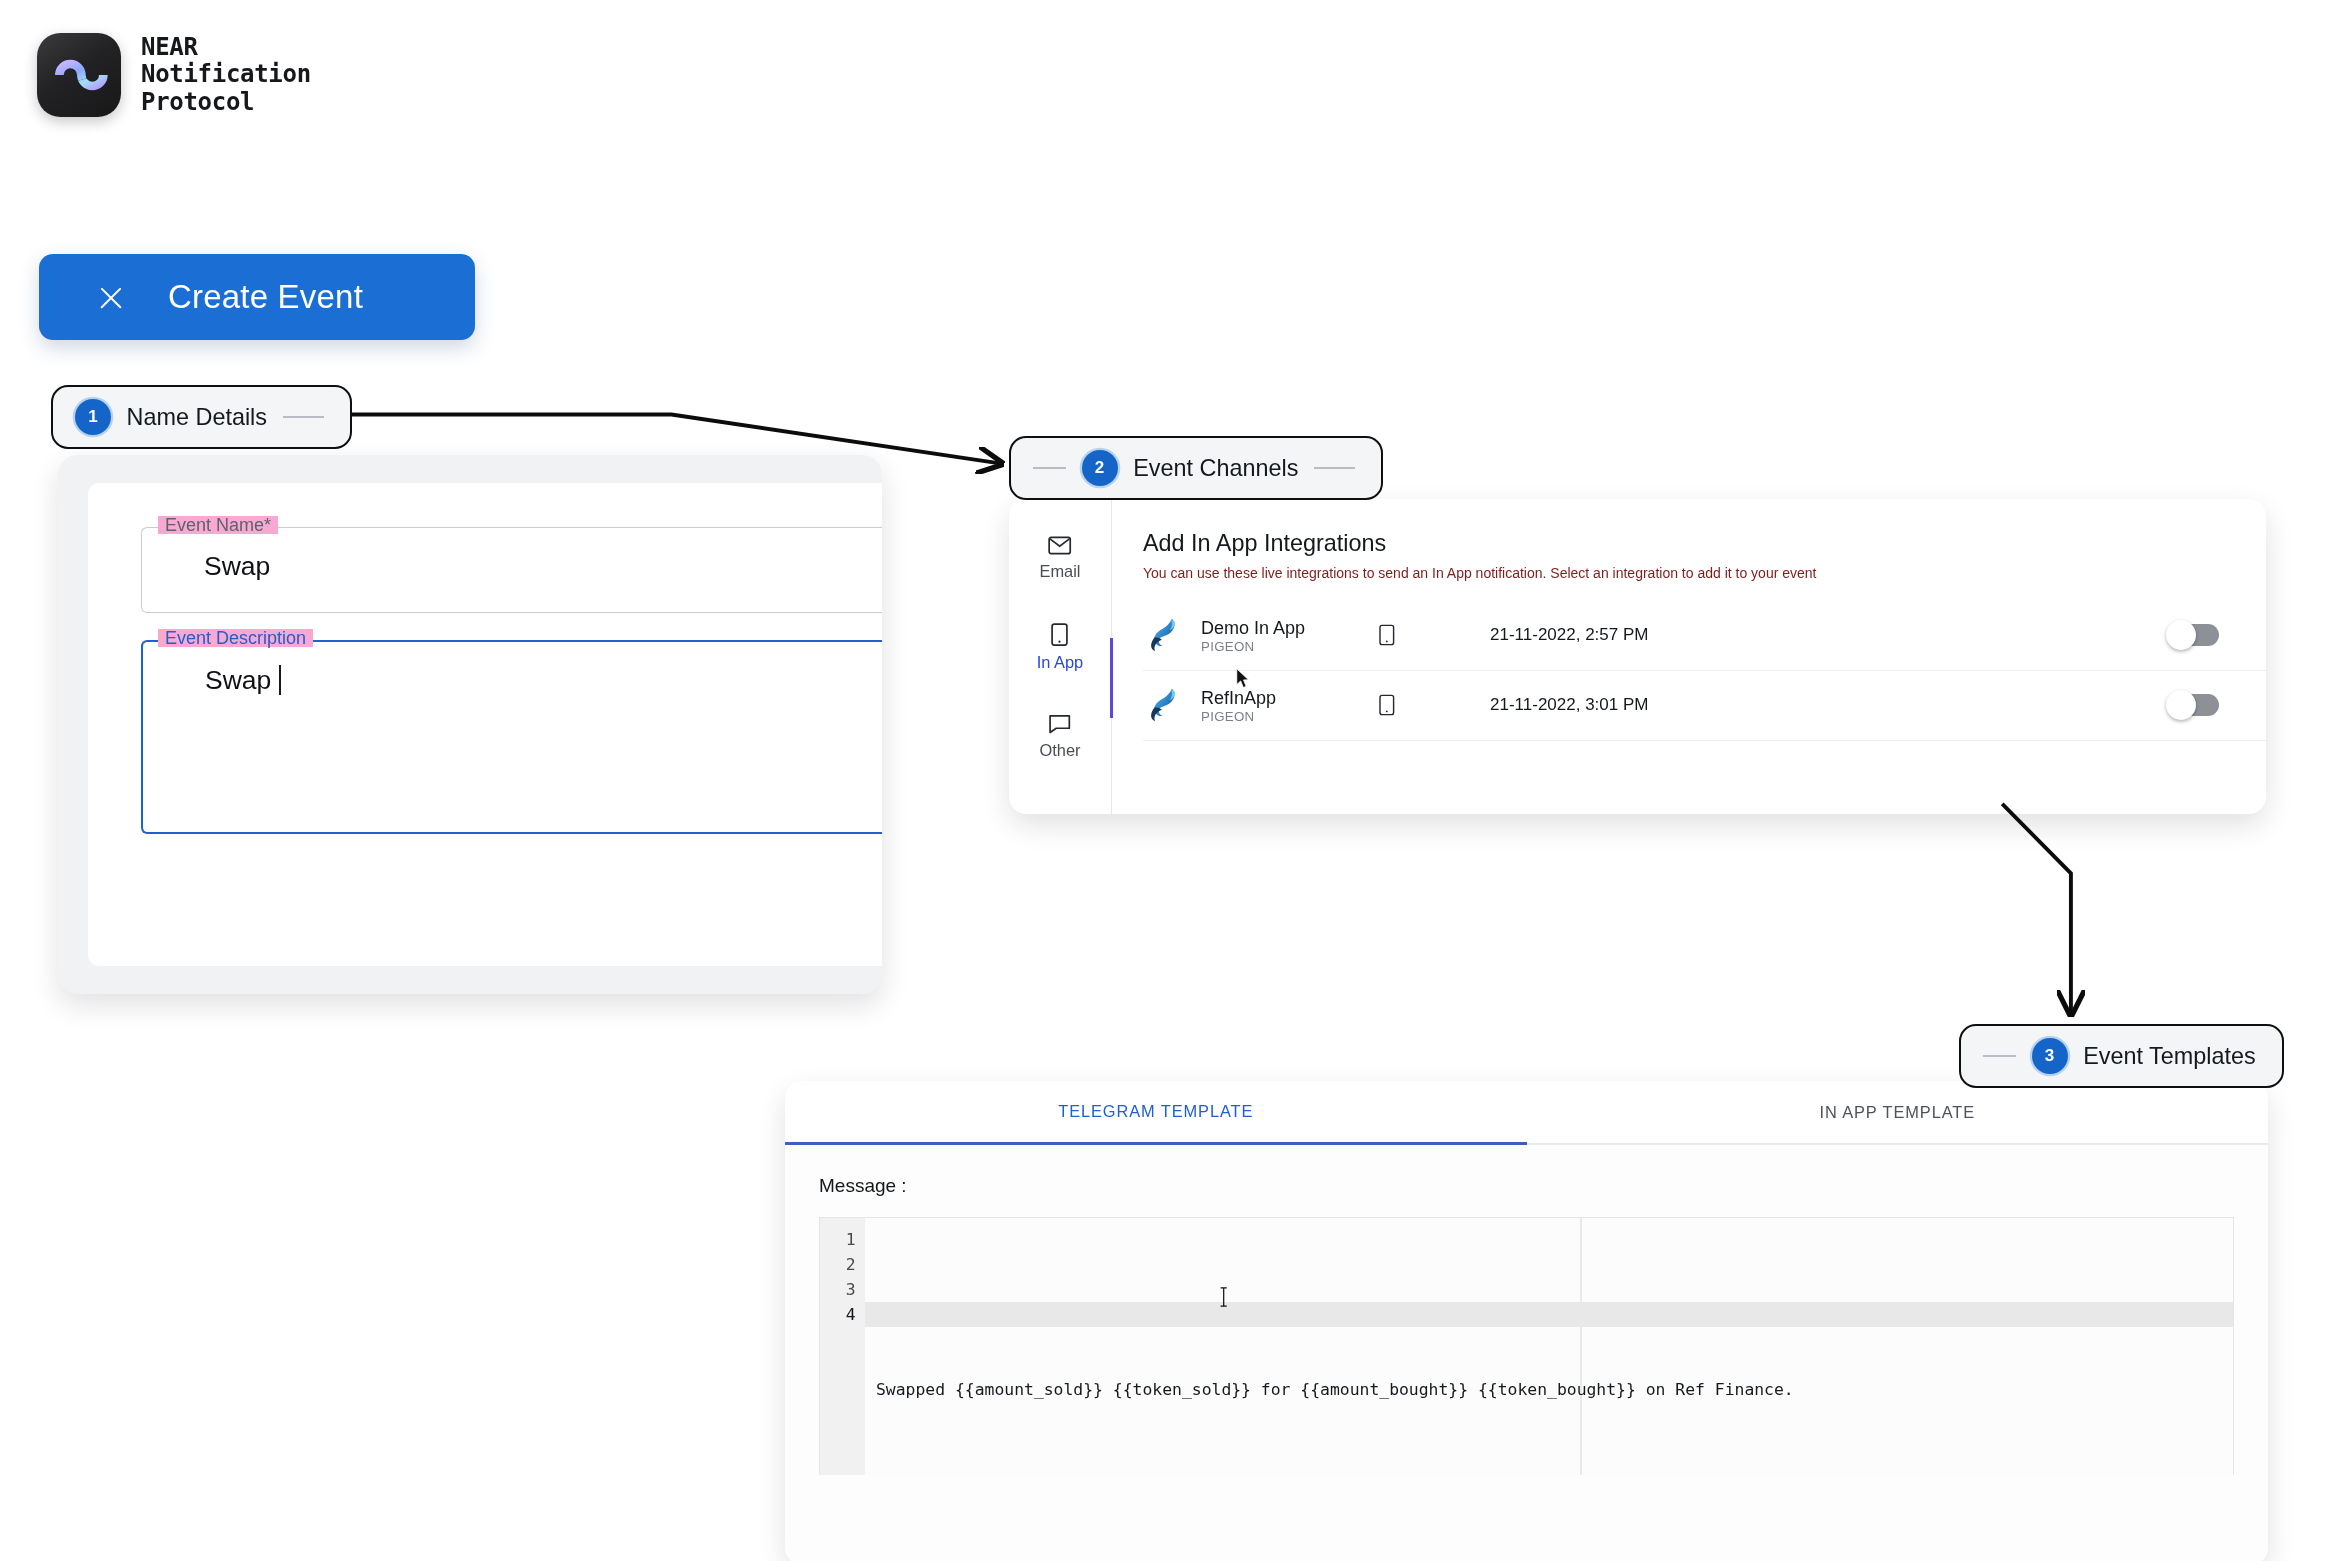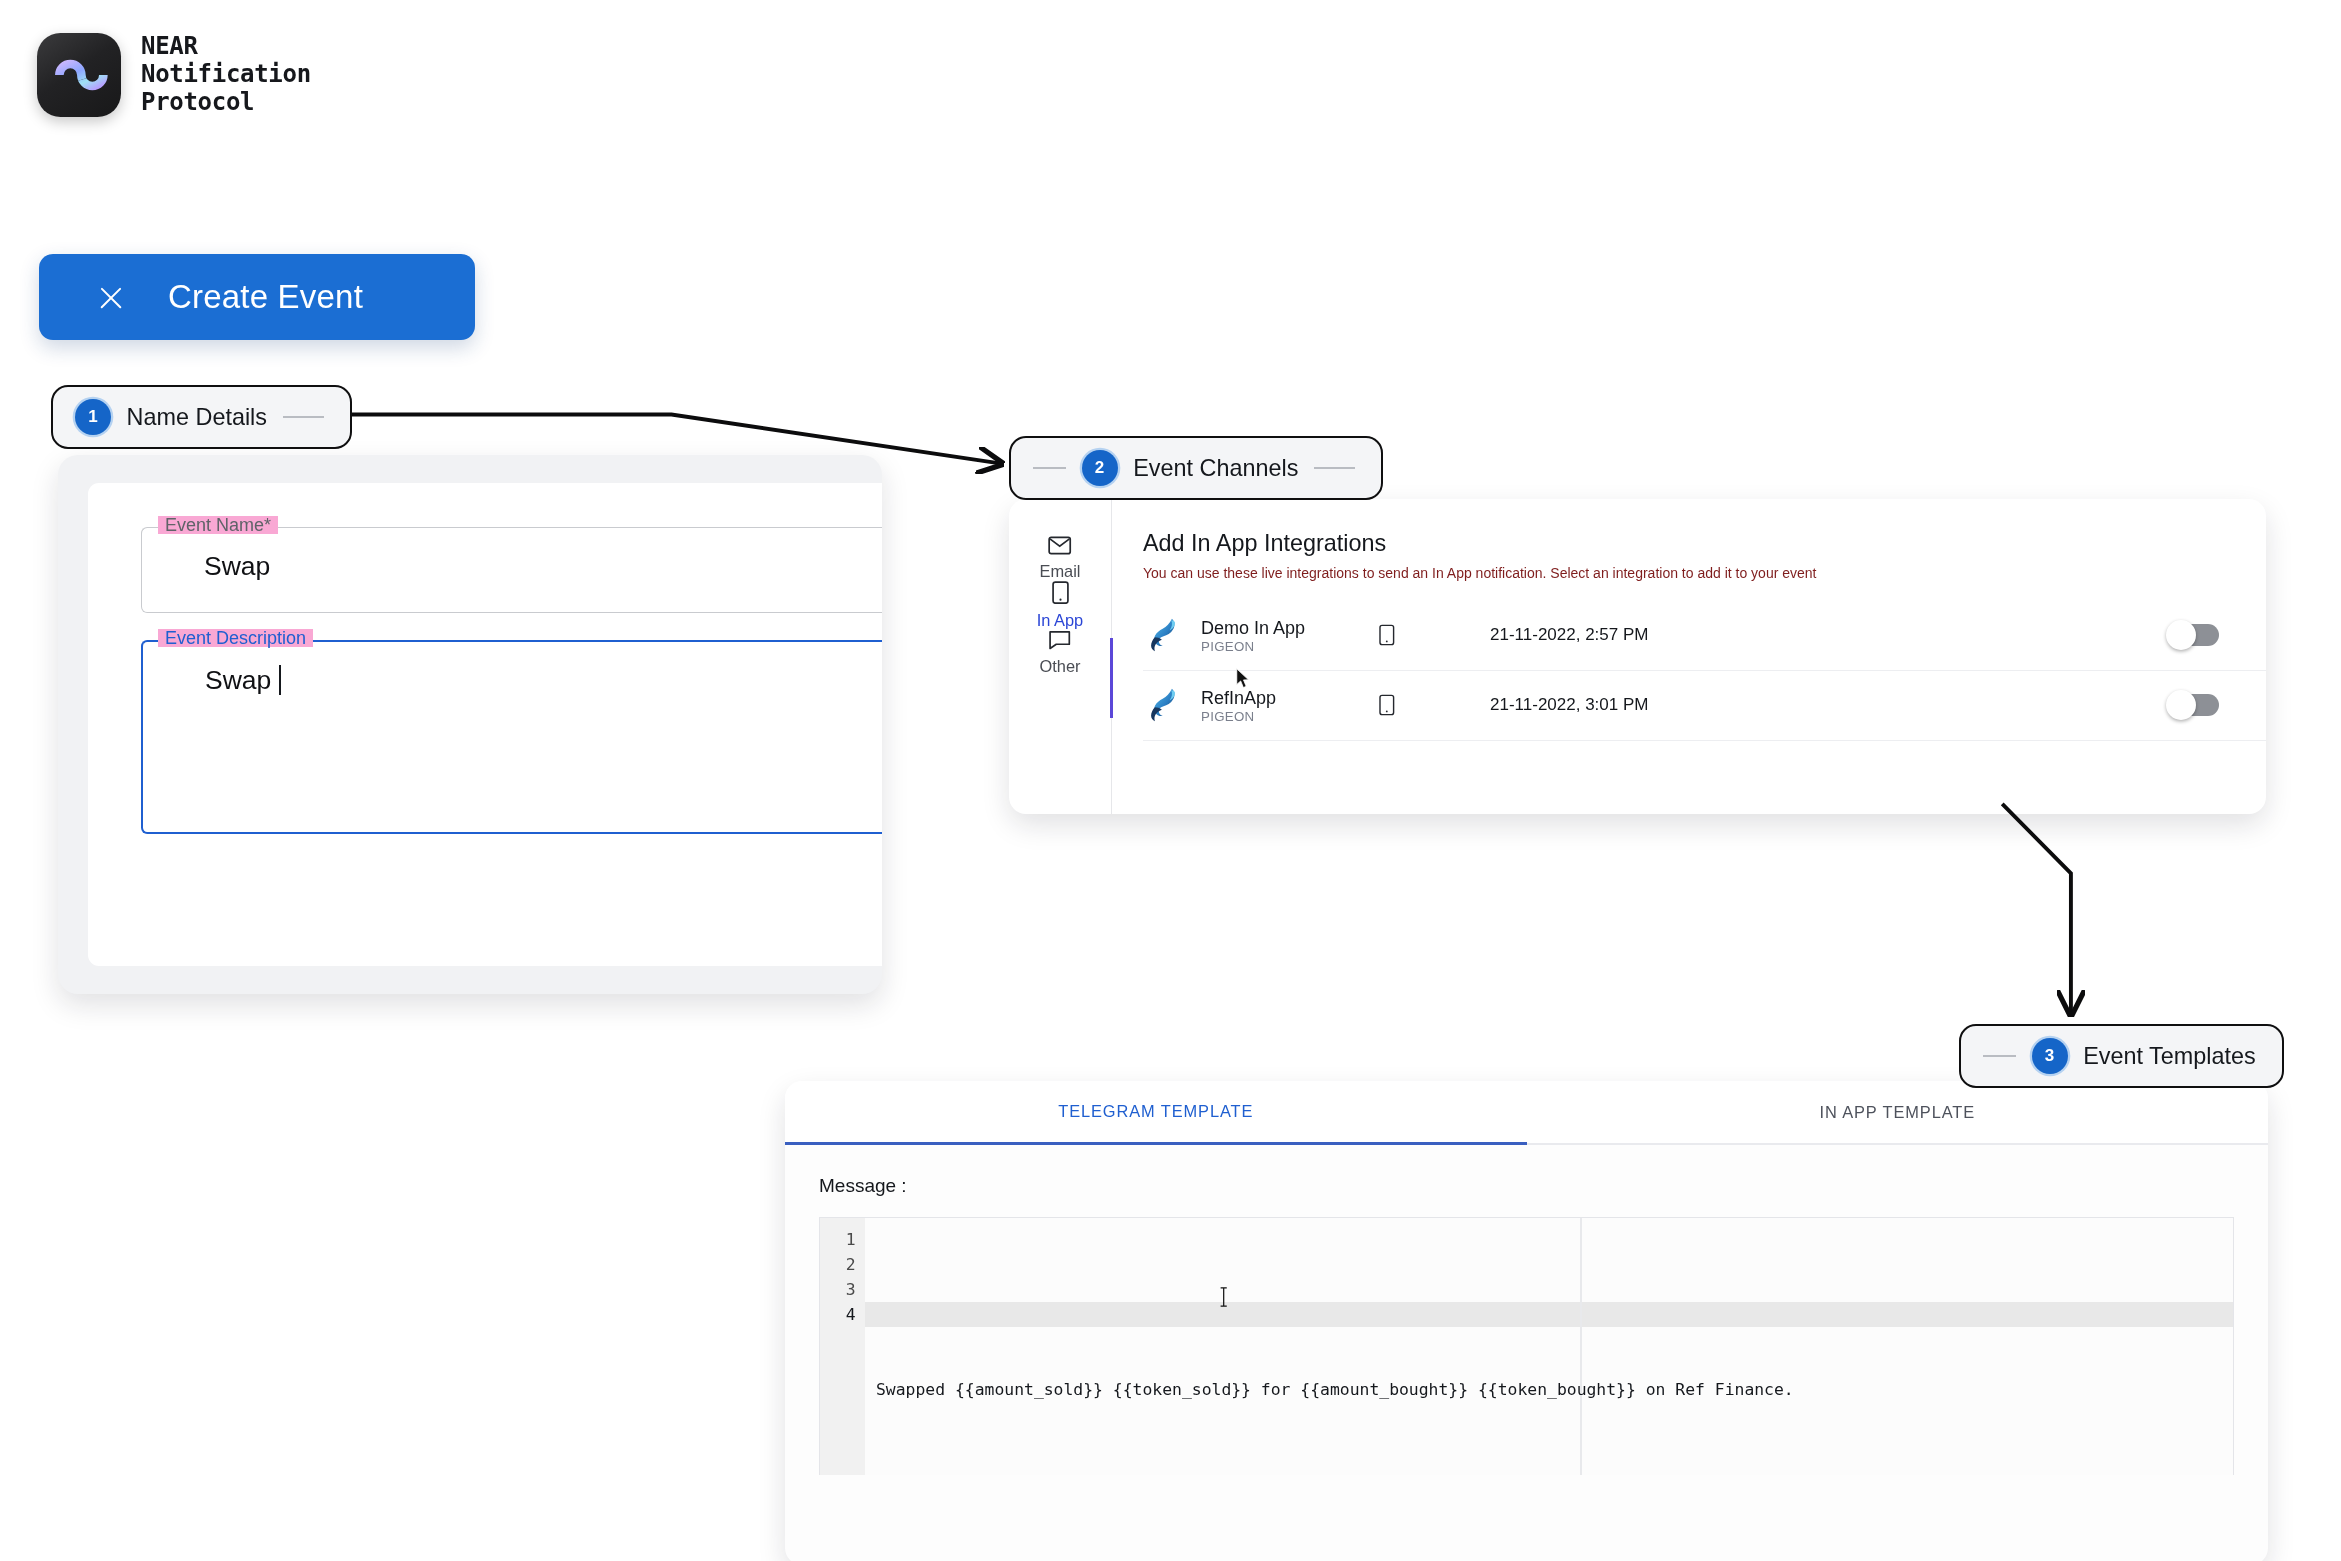--- a/index.html
+++ b/index.html
@@ -5,21 +5,21 @@
   * { box-sizing: border-box; margin: 0; padding: 0; }
   html, body {
     width: 2342px; height: 1561px;
     background: #ffffff;
     font-family: "Liberation Sans", sans-serif;
     overflow: hidden;
   }
   .stage { position: relative; width: 2342px; height: 1561px; }
 
   
-  .brand { position: absolute; left: 37px; top: 33px; display: flex; align-items: flex-start; gap: 20px; }
+  .brand { position: absolute; left: 37px; top: 33px; display: flex; align-items: flex-end; gap: 20px; }
   .brand-logo {
     width: 84px; height: 84px; border-radius: 23.4px;
     background: linear-gradient(145deg, #3b3b3d 0%, #222224 45%, #181819 100%);
     box-shadow: 0 4.7px 14px rgba(0,0,0,.22);
     display: flex; align-items: center; justify-content: center;
     flex: 0 0 auto; overflow: hidden;
   }
   .brand-name {
     font-family: "DejaVu Sans Mono", monospace;
     font-weight: 700; font-size: 24px; line-height: 1.16;
@@ -101,22 +101,22 @@
   .caret {
     display: inline-block; width: 1.6px; height: 30px;
     background: #15181d; vertical-align: -6.2px; margin-left: 7.8px;
   }
 
   
   #card-channels { left: 1009px; top: 499px; width: 1257px; height: 315px; padding: 0; }
   #card-channels .card-inner { display: flex; border-radius: 17px; overflow: hidden; }
   .chan-tabs {
     width: 103px; flex: 0 0 auto; border-right: 1.6px solid #e6e7ea;
-    padding-top: 37px; display: flex; flex-direction: column; 
-    position: relative;
+    padding-top: 37px; display: flex; flex-direction: column; align-items: center;
+    gap: 42px; position: relative;
   }
   .chan-tab { display: flex; flex-direction: column; align-items: center; gap: 7px; cursor: pointer; }
   .chan-tab svg { display: block; }
   .chan-tab .lbl { font-size: 16.4px; color: #4a4d54; }
   .chan-tab.active .lbl { color: #2b46d6; }
   .chan-indicator {
     position: absolute; right: -1.6px; top: 139px;
     width: 2.3px; height: 80px; background: #5b47d8;
   }
   .chan-body { flex: 1 1 auto; padding: 31px 0 0 31px; min-width: 0; }

